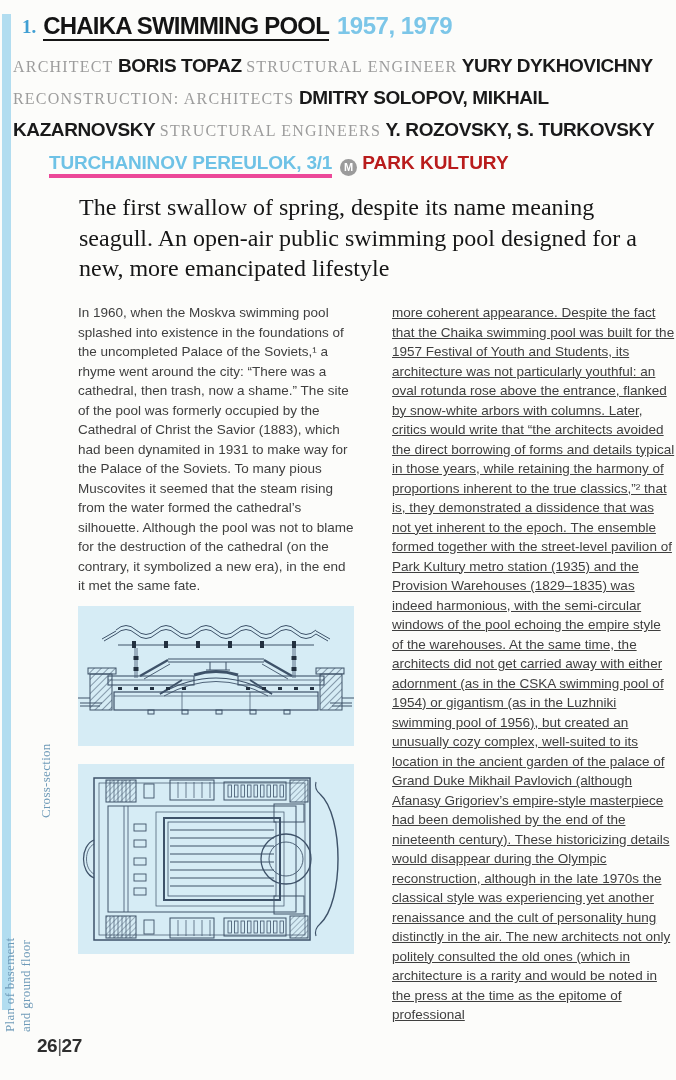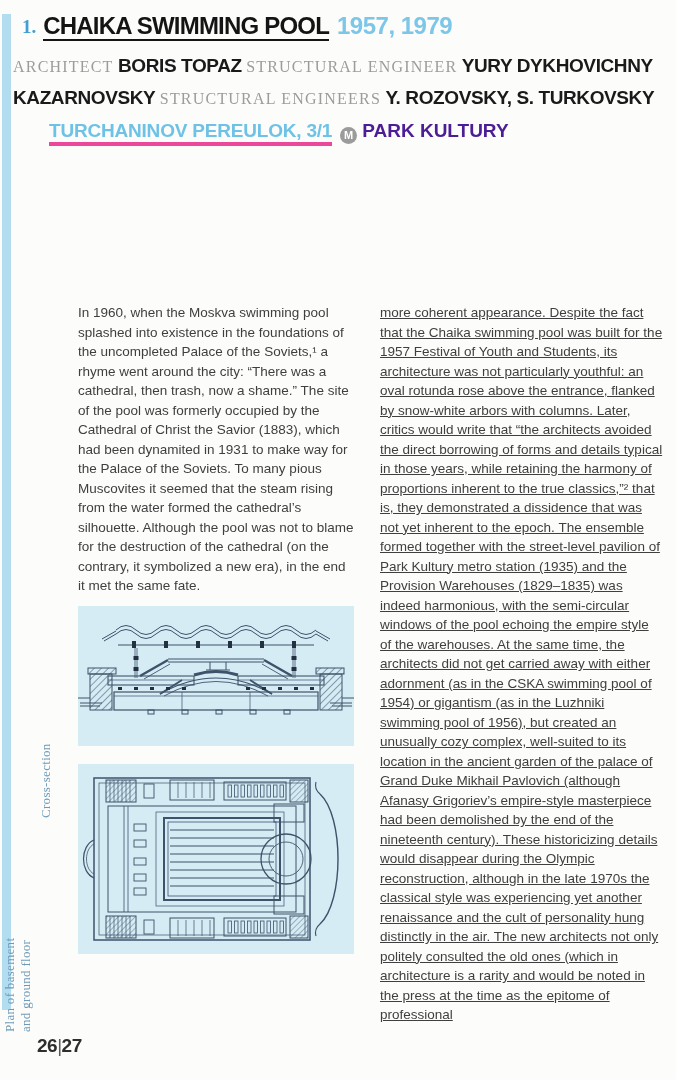--- a/index.html
+++ b/index.html
@@ -59,35 +59,35 @@
   }
   .metro-badge {
     display: inline-block; width: 17px; height: 17px;
     background: #9b9b9b; border-radius: 50%;
     color: #fff; font-weight: 700; font-size: 11px;
     text-align: center; line-height: 17px;
     margin: 0 5px 0 8px; vertical-align: -2px;
   }
   .station {
     font-weight: 700; font-size: 19px; letter-spacing: 0px;
-    font-stretch: condensed; color: #4c1d95;
+    font-stretch: condensed; color: #b91c1c;
   }
 
   
   .intro {
     position: absolute; left: 79px; top: 192px; width: 566px;
     font-family: "Liberation Serif", serif;
     font-size: 24px; line-height: 30.5px; color: #161616;
     margin: 0;
   }
 
   
   .columns {
     position: absolute; left: 78px; top: 303px;
-    display: flex; gap: 26px;
+    display: flex; gap: 38px;
   }
   .col { font-size: 13.5px; line-height: 19.5px; color: #3f3f3f; }
   .col-left  { width: 276px; }
   .col-right { width: 283px; text-decoration: underline; }
   .col p { margin: 0; }
   .bullet-sq {
     display: inline-block; width: 9px; height: 9px;
     background: #8fd0e9; margin-right: 6px;
   }
 
@@ -132,29 +132,34 @@
     <div class="title-row">
       <span class="num">1.</span><span class="title">CHAIKA SWIMMING POOL</span><span class="years">1957, 1979</span>
     </div>
     <div class="credit-row">
       <span class="clabel">ARCHITECT</span>
       <span class="cname">BORIS TOPAZ</span>
       <span class="clabel">STRUCTURAL ENGINEER</span>
       <span class="cname">YURY DYKHOVICHNY</span>
     </div>
     <div class="credit-row">
+      <span class="clabel">RECONSTRUCTION: ARCHITECTS</span>
+      <span class="cname">DMITRY SOLOPOV, MIKHAIL</span>
+    </div>
+    <div class="credit-row">
       <span class="cname">KAZARNOVSKY</span>
       <span class="clabel">STRUCTURAL ENGINEERS</span>
       <span class="cname">Y. ROZOVSKY, S. TURKOVSKY</span>
     </div>
     <div class="address-row">
       <span class="address">TURCHANINOV PEREULOK, 3/1</span><span class="metro-badge">M</span><span class="station">PARK KULTURY</span>
     </div>
   </div>
 
+  <p class="intro">The first swallow of spring, despite its name meaning seagull. An open-air public swimming pool designed for a new, more emancipated lifestyle</p>
 
   <div class="columns">
     <div class="col col-left">
       <p>In 1960, when the Moskva swimming pool splashed into existence in the foundations of the uncompleted Palace of the Soviets,¹ a rhyme went around the city: “There was a cathedral, then trash, now a shame.” The site of the pool was formerly occupied by the Cathedral of Christ the Savior (1883), which had been dynamited in 1931 to make way for the Palace of the Soviets. To many pious Muscovites it seemed that the steam rising from the water formed the cathedral’s silhouette. Although the pool was not to blame for the destruction of the cathedral (on the contrary, it symbolized a new era), in the end it met the same fate.</p>
 
       <div class="figure fig-cross">
         <svg viewBox="0 0 276 140">
           <defs>
             <pattern id="hatch" width="5" height="5" patternTransform="rotate(45)" patternUnits="userSpaceOnUse">
               <line x1="0" y1="0" x2="0" y2="5" stroke="#3e5269" stroke-width="1.1"></line>

